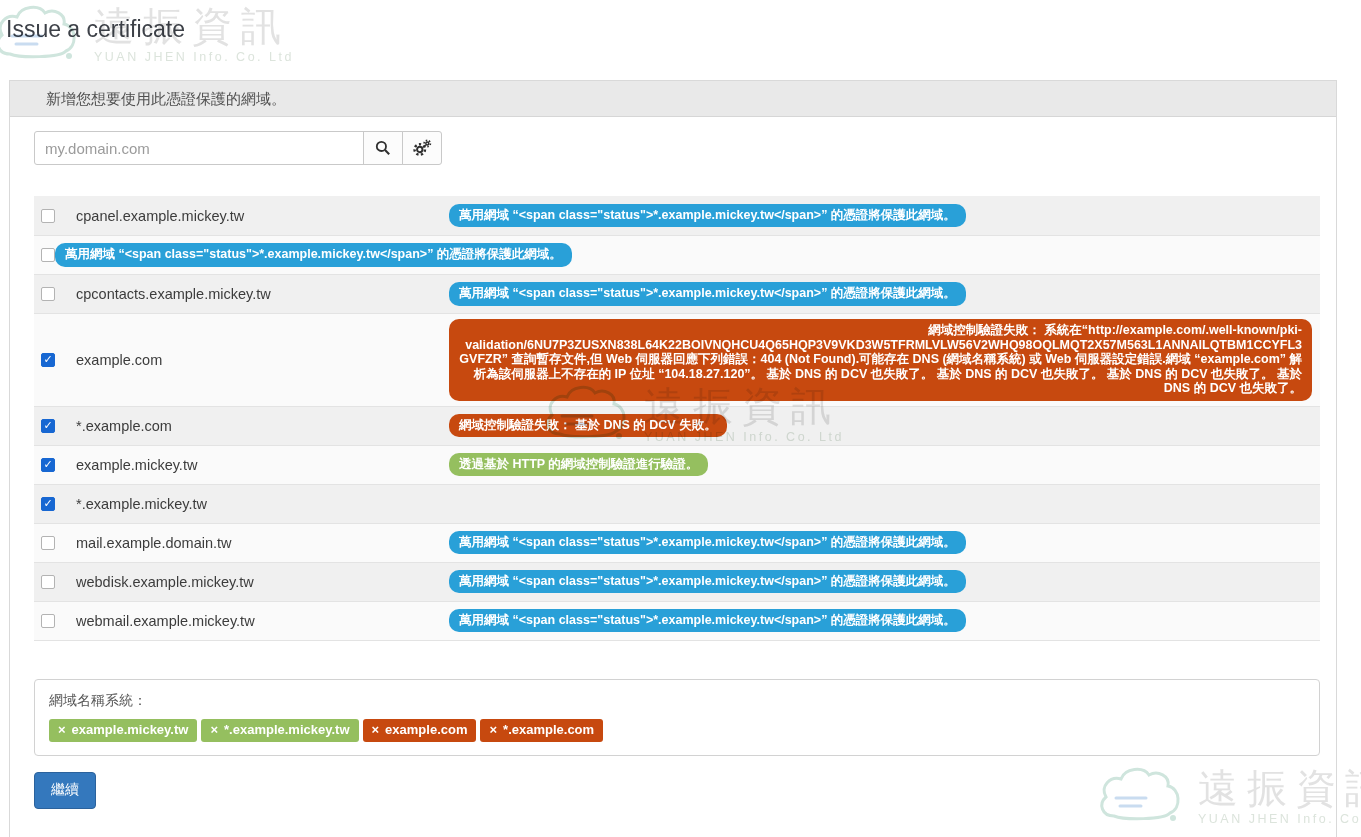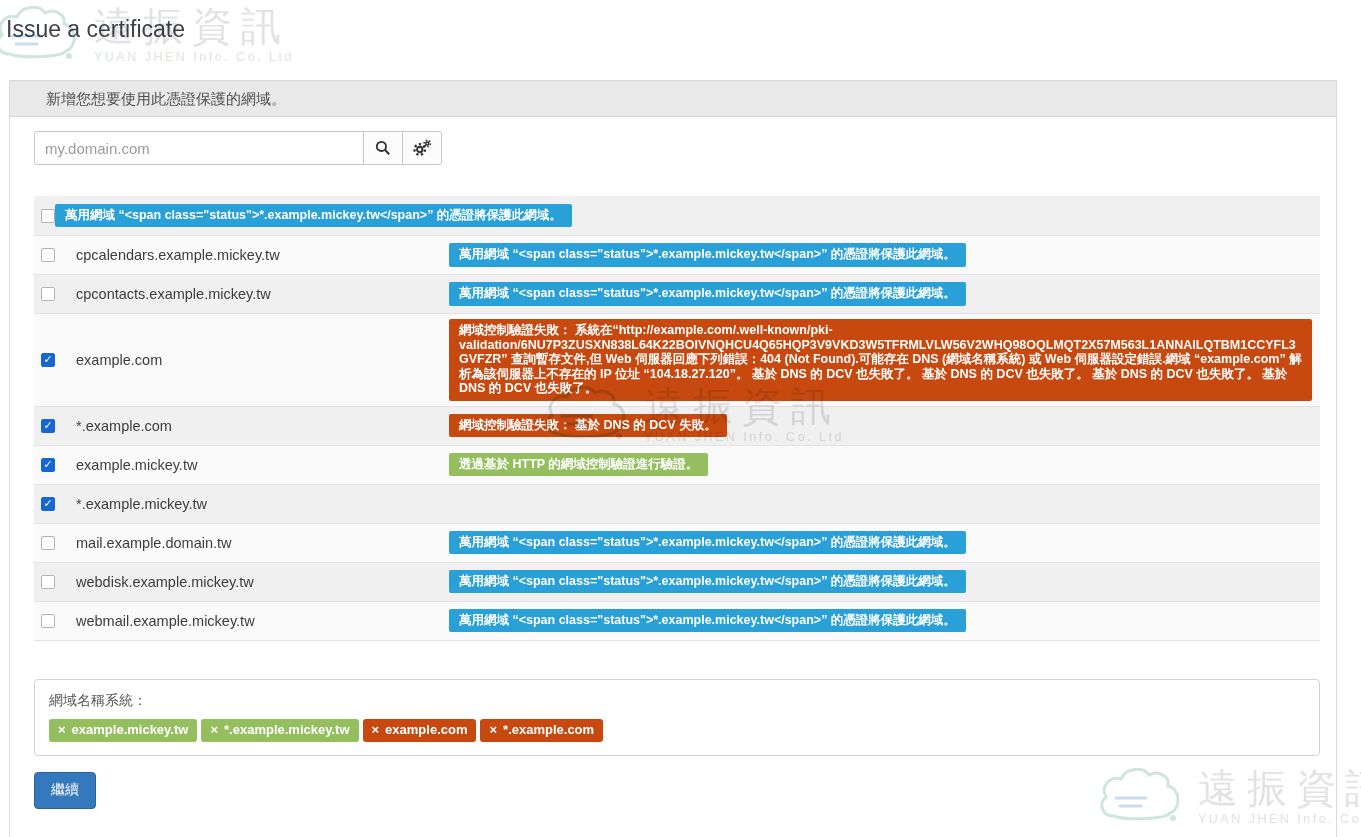--- a/index.html
+++ b/index.html
@@ -65,22 +65,22 @@
   .cb {
     width:14px; height:14px; border:1px solid #b3b3b3; border-radius:2px; background:#fff;
     flex:0 0 auto; display:flex; align-items:center; justify-content:center; cursor:pointer;
   }
   .cb.on { background:var(--checkbox-checked,#1767d2); border-color:var(--checkbox-checked,#1767d2); }
   .cb.on::after { content:"✓"; color:#fff; font-size:11px; font-weight:700; line-height:1; }
   .dn { margin-left:21px; width:373px; flex:0 0 auto; font-size:14.5px; color:#3c3c3c; }
   .bwrap { flex:1 1 auto; padding:5px 8px 5px 0; }
   .badge {
     display:inline-block; color:#fff; font-weight:700; font-size:12.5px;
-    line-height:14.5px; padding:4px 10px 5px; border-radius:2px;
-    overflow-wrap:anywhere; text-align:left;
+    line-height:14.5px; padding:4px 10px 5px; border-radius:10px;
+    overflow-wrap:anywhere; text-align:right;
   }
   .badge.info    { background:var(--info-badge,#29a0d8); }
   .badge.danger  { background:var(--danger-badge,#c7490f); }
   .badge.success { background:var(--success-badge,#95bf5f); }
 
   
   .selbox { margin:38px 16px 0 24px; border:1px solid #d2d2d2; border-radius:4px; padding:12px 14px 13px; background:#fff; }
   .selbox .lbl { font-size:14px; color:#565656; }
   .tags { margin-top:9px; display:flex; gap:4px; }
   .tag {
@@ -123,25 +123,25 @@
             <circle cx="20" cy="6" r="4.1" stroke-width="2.4" stroke-dasharray="2 2.2"></circle>
           </g>
         </svg>
       </button>
     </div>
   </div>
 
   <div class="dtable" id="dtable">
       <div class="drow">
         <span class="cb"></span>
-        <span class="bwrap"><span class="badge info">萬用網域 “&lt;span class="status"&gt;*.example.mickey.tw&lt;/span&gt;” 的憑證將保護此網域。</span></span>
-      </div>
-      <div class="drow">
-        <span class="cb"></span>
-        <span class="dn">cpcalendars.example.mickey.tw</span>
+        <span class="dn">cpanel.example.mickey.tw</span>
+        <span class="bwrap"><span class="badge info">萬用網域 “&lt;span class="status"&gt;*.example.mickey.tw&lt;/span&gt;” 的憑證將保護此網域。</span></span>
+      </div>
+      <div class="drow">
+        <span class="cb"></span>
         <span class="bwrap"><span class="badge info">萬用網域 “&lt;span class="status"&gt;*.example.mickey.tw&lt;/span&gt;” 的憑證將保護此網域。</span></span>
       </div>
       <div class="drow">
         <span class="cb"></span>
         <span class="dn">cpcontacts.example.mickey.tw</span>
         <span class="bwrap"><span class="badge info">萬用網域 “&lt;span class="status"&gt;*.example.mickey.tw&lt;/span&gt;” 的憑證將保護此網域。</span></span>
       </div>
       <div class="drow">
         <span class="cb on"></span>
         <span class="dn">example.com</span>

